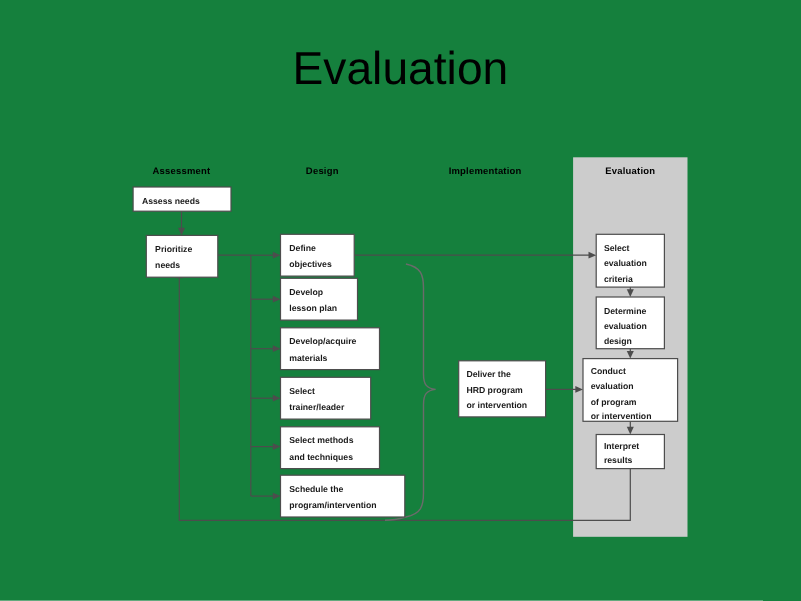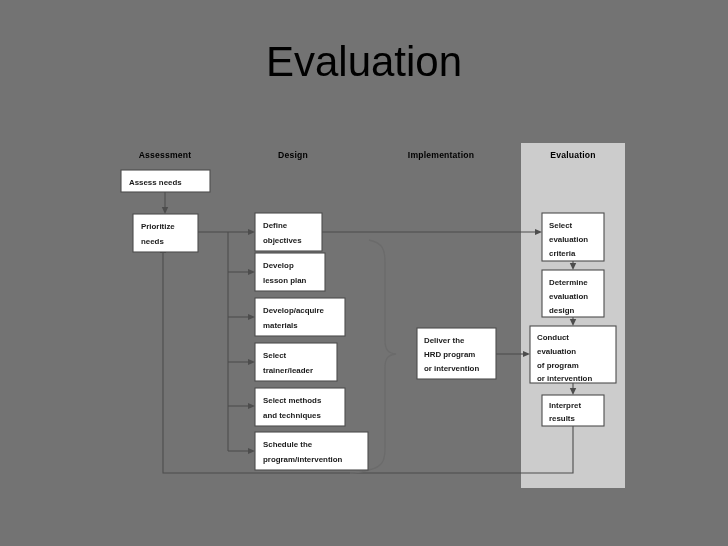--- a/index.html
+++ b/index.html
@@ -10,21 +10,21 @@
   body {
     width: 728px;
     height: 546px;
     overflow: hidden;
     font-family: "Liberation Sans", sans-serif;
   }
   #slide {
     position: relative;
     width: 728px;
     height: 546px;
-    background: #737373;
+    background: #15803d;
   }
   #slide-title {
     position: absolute;
     left: 0;
     top: 38px;
     width: 728px;
     text-align: center;
     font-family: "Liberation Sans", sans-serif;
     font-size: 42px;
     font-weight: 400;

